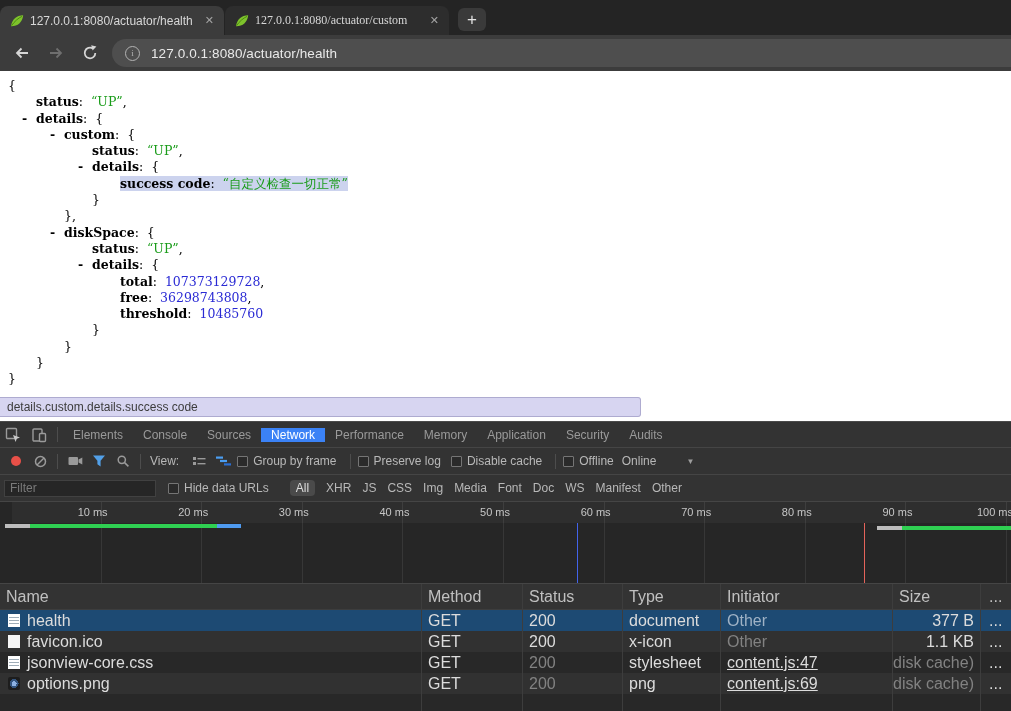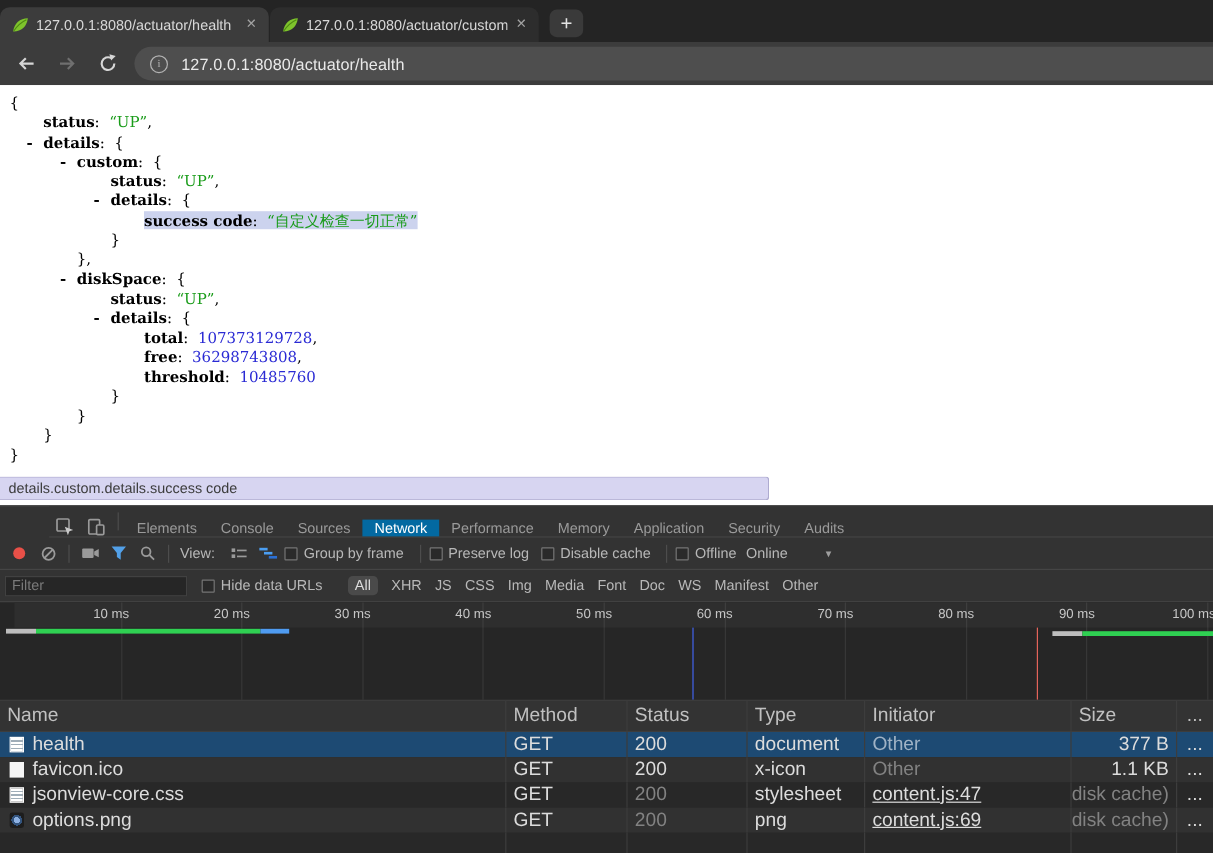--- a/index.html
+++ b/index.html
@@ -3,21 +3,21 @@
 <meta charset="utf-8">
 <style>
   html,body{margin:0;padding:0;}
   body{width:1011px;height:711px;overflow:hidden;background:#fff;font-family:"Liberation Sans",sans-serif;-webkit-font-smoothing:antialiased;}
   #app{position:relative;width:1011px;height:711px;}
 
   
   .tabstrip{position:absolute;top:0;left:0;right:0;height:35px;background:#242424;display:flex;align-items:flex-end;}
   .btab{height:29px;width:224px;box-sizing:border-box;display:flex;align-items:center;padding:0 8px 0 9px;border-radius:8px 8px 0 0;}
   .btab.active{background:#3c3c3c;}
-  .btab.inactive{background:#2d2d2d;margin-left:1px;}
+  .btab.inactive{background:#2d2d2d;margin-left:1px;font-family:Liberation Serif, serif;}
   .btab-title{flex:1;color:#d8d8d8;font-size:12px;white-space:nowrap;overflow:hidden;margin:0 5px;}
   .btab-close{color:#a3a3a3;font-size:11px;line-height:11px;padding:2px;}
   .leaf{width:16px;height:16px;flex:none;}
   .newtab{width:28px;height:23px;margin:0 0 4px 9px;background:#3a3a3a;border-radius:6px;color:#e3e3e3;display:flex;align-items:center;justify-content:center;font-size:17px;line-height:17px;}
   .toolbar{position:absolute;top:35px;left:0;right:0;height:36px;background:#3c3c3c;}
   .navbtn{position:absolute;top:9px;width:18px;height:18px;}
   .omnibox{position:absolute;left:112px;right:-16px;top:4px;height:28px;background:#4e4e4e;border-radius:14px;display:flex;align-items:center;padding-left:13px;}
   .info-i{width:13px;height:13px;border:1.4px solid #b3b3b3;border-radius:50%;color:#b3b3b3;font-family:"Liberation Serif",serif;font-size:9px;display:flex;align-items:center;justify-content:center;flex:none;}
   .url{color:#e9e9e9;font-size:13.5px;margin-left:11px;letter-spacing:.1px;}
 
@@ -27,25 +27,25 @@
   .jv-line{white-space:pre;position:relative;}
   .jv-dash{position:absolute;top:0;font-weight:700;}
   .jv-key{font-weight:700;}
   .jv-val.str{color:var(--json_string);}
   .jv-val.num{color:var(--json_number);text-align:right;}
   .jv-hl{background:var(--highlight_bg);}
   .pathbar{position:absolute;left:0;top:326px;width:641px;height:20px;background:var(--pathbar_bg);border:1px solid #aeabd0;border-left:none;border-radius:0 3px 3px 0;box-sizing:border-box;display:flex;align-items:center;padding-left:7px;font-size:12px;color:#3c3c3c;}
 
   
   .devtools{position:absolute;top:421px;left:0;right:0;height:290px;background:#333;border-top:1px solid #4a4a4a;box-sizing:border-box;display:flex;flex-direction:column;color:#b8b8b8;}
-  .dt-tabbar{height:25px;flex:none;display:flex;align-items:flex-end;border-bottom:1px solid #454545;background:#333;margin-left:41px;}
+  .dt-tabbar{height:25px;flex:none;display:flex;align-items:center;border-bottom:1px solid #454545;background:#333;}
   .dt-icobtn{width:26px;display:flex;align-items:center;justify-content:center;flex:none;}
   .vsep{width:1px;height:15px;background:#4d4d4d;margin:auto 5px;flex:none;}
   .dt-tab{padding:0 10px;font-size:12px;display:flex;align-items:center;color:#9a9a9a;flex:none;}
-  .dt-tab.active{background:#0369a1;color:#fff;}
+  .dt-tab.active{background:#3b82f6;color:#fff;}
   .dt-toolbar{height:26px;flex:none;display:flex;align-items:center;border-bottom:1px solid #454545;font-size:12px;}
   .tb-ico{width:24px;display:flex;align-items:center;justify-content:center;flex:none;}
   .dot{width:10px;height:10px;border-radius:50%;background:var(--record_red);}
   .cb{width:11px;height:11px;box-sizing:border-box;border:1px solid #757575;background:#2a2a2a;border-radius:1px;margin:0 5px 0 2px;flex:none;}
   .tb-label{margin-right:8px;white-space:nowrap;}
   .dd-arrow{font-size:8px;color:#9e9e9e;margin-left:22px;}
   .dt-filterbar{height:26px;flex:none;display:flex;align-items:center;border-bottom:1px solid #454545;font-size:12px;padding-left:4px;}
   .filter-input{width:152px;height:17px;box-sizing:border-box;background:#262626;border:1px solid #414141;color:#c7c7c7;font-size:12px;padding:0 5px;font-family:"Liberation Sans",sans-serif;outline:none;}
   .filter-input::placeholder{color:#7a7a7a;}
   .chips{display:flex;align-items:center;margin-left:13px;gap:11px;}

